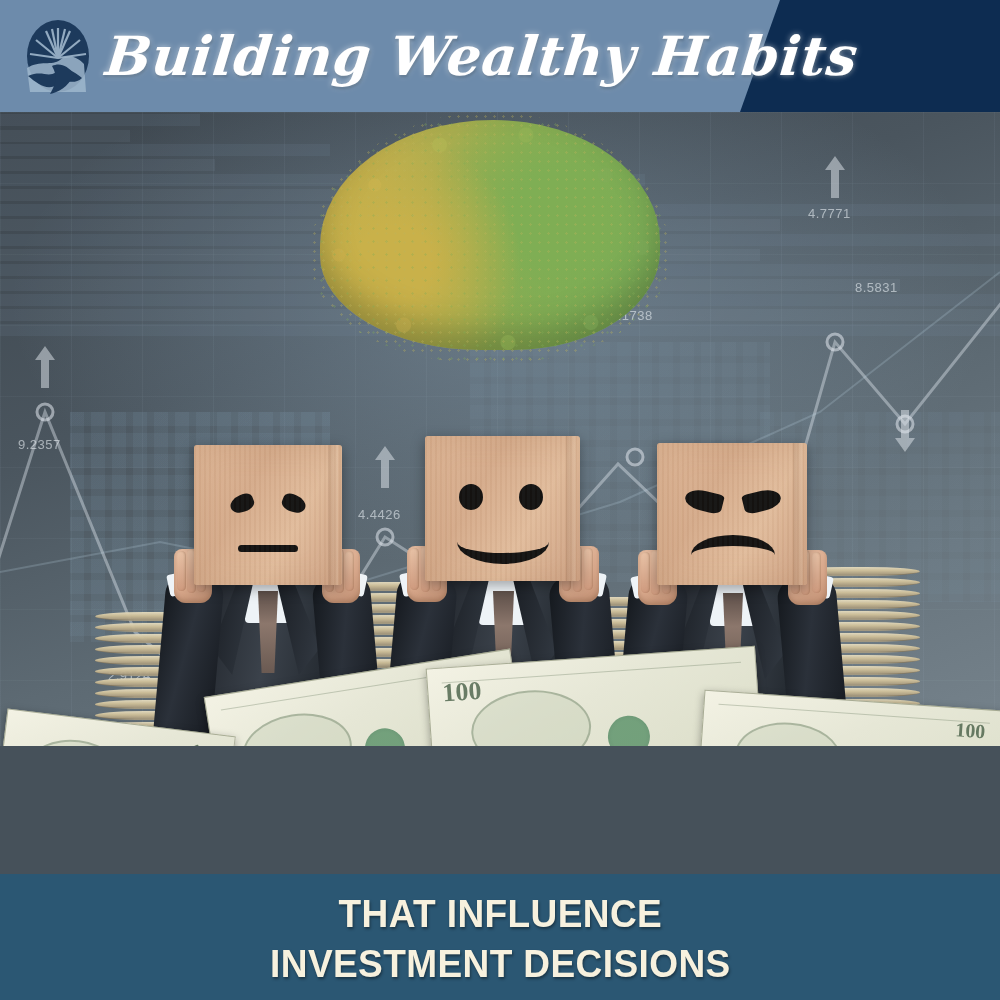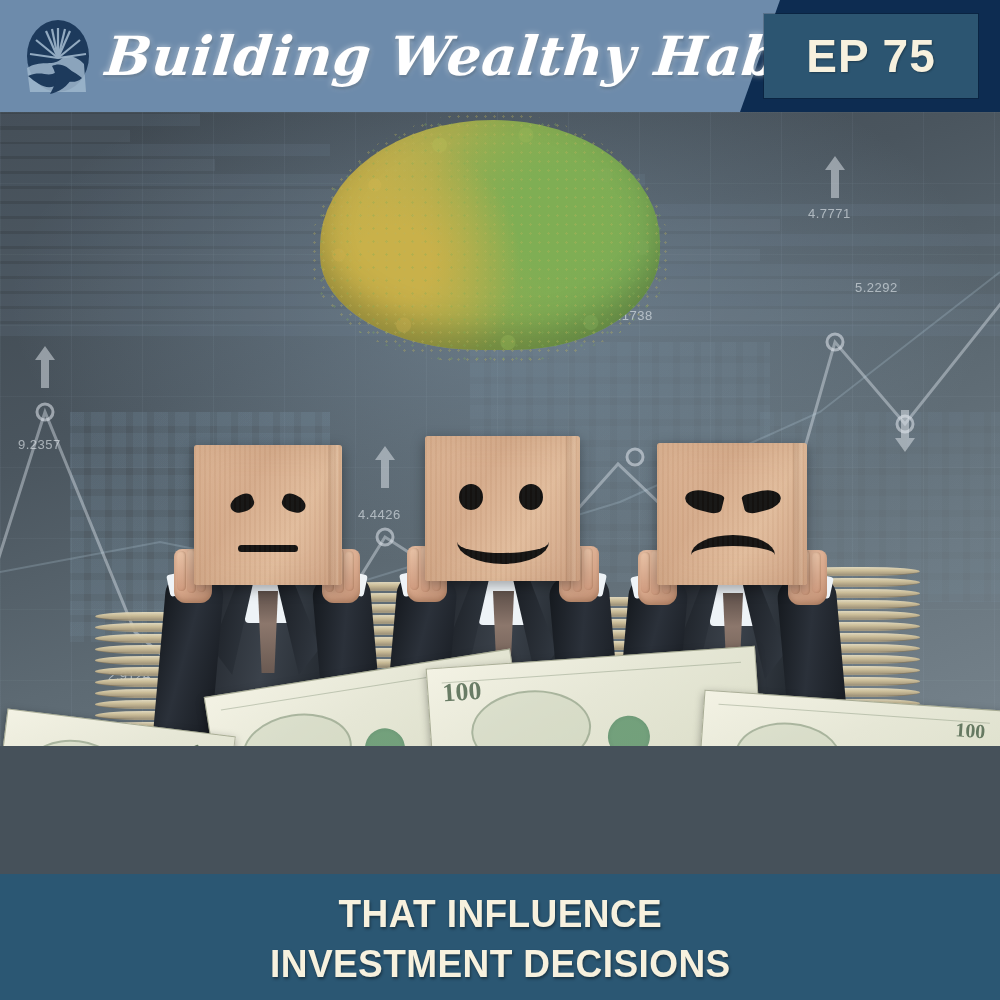--- a/index.html
+++ b/index.html
@@ -284,21 +284,21 @@
       <g stroke="rgba(200,225,240,.20)" stroke-width="2" fill="none">
         <polyline points="0,460 160,430 360,470 620,390 820,300 1000,160"></polyline>
       </g>
     </svg>
 
     <div class="chart-label" style="left:18px;top:325px;">9.2357</div>
     <div class="chart-label" style="left:108px;top:556px;">2.9124</div>
     <div class="chart-label" style="left:358px;top:395px;">4.4426</div>
     <div class="chart-label" style="left:610px;top:196px;">0.1738</div>
     <div class="chart-label" style="left:808px;top:94px;">4.7771</div>
-    <div class="chart-label" style="left:855px;top:168px;">5.2292</div>
+    <div class="chart-label" style="left:855px;top:168px;">8.5831</div>
 
     <div class="coinstack" style="left:95px;top:500px;width:120px;height:135px;">
       <div class="c" style="top:0"></div>
         <div class="c" style="top:11px"></div>
         <div class="c" style="top:22px"></div>
       <div class="c" style="top:33px"></div>
         <div class="c" style="top:44px"></div>
         <div class="c" style="top:55px"></div>
       <div class="c" style="top:66px"></div>
         <div class="c" style="top:77px"></div>
@@ -492,23 +492,20 @@
           <line x1="36" y1="42" x2="30" y2="13"></line>
           <line x1="36" y1="42" x2="43" y2="13"></line>
         </g>
         <path d="M5,52 C18,44 30,50 38,44 C47,37 56,42 62,48 L64,76 L8,76 Z" fill="#9fb7cc" opacity=".85"></path>
         <path d="M6,60 C20,54 26,62 34,56 C44,49 52,56 60,62 C52,70 44,62 36,68 C26,76 16,68 6,60 Z" fill="#1d3a5c"></path>
         <path d="M30,50 C38,46 46,50 52,58 C46,72 36,76 28,78 C34,68 36,60 30,50 Z" fill="#1d3a5c"></path>
       </svg>
       <div class="brand-title">Building Wealthy Habits</div>
     </div>
 
-    <div class="ep-badge">
-      <span class="ep-badge-text">EP 75</span>
-    </div>
   </div>
 
 
   <div class="subtitle-bar">
     <div class="subtitle-line">THAT INFLUENCE</div>
     <div class="subtitle-line">INVESTMENT DECISIONS</div>
   </div>
 
 </div>
 

